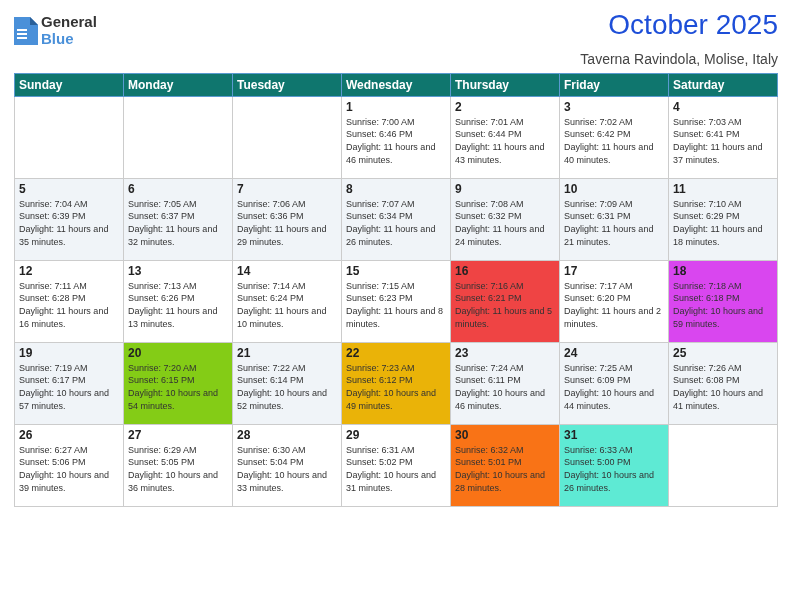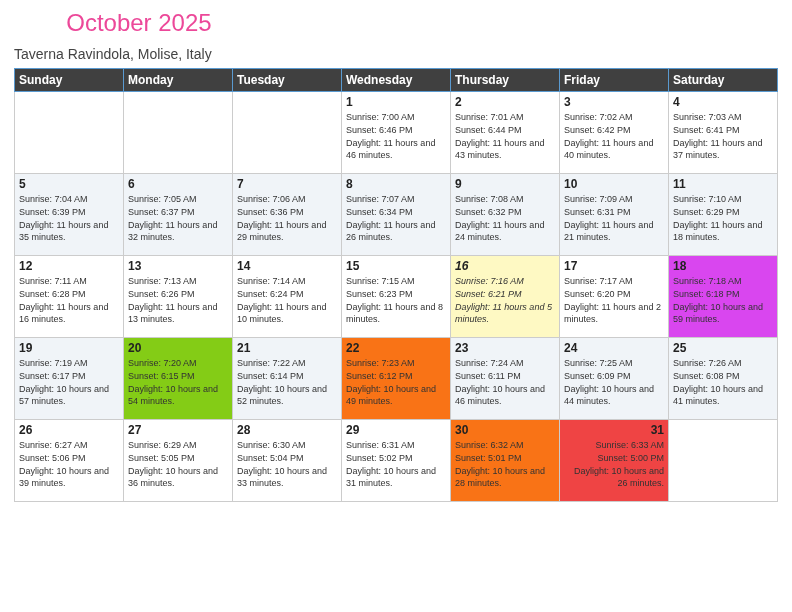--- a/index.html
+++ b/index.html
@@ -44,37 +44,37 @@
     }
     .logo-icon {
       width: 24px;
       height: 28px;
       margin-right: 3px;
     }
     .title-block {
       text-align: right;
     }
     .month-title {
-      font-size: 24px;
+      font-size: 28px;
       font-weight: 300;
-      color: #ec4899;
+      color: #1d4ed8;
       line-height: 1.1;
     }
     .subtitle {
       font-size: 14px;
       color: #444;
       margin-top: 10px;
     }
     .calendar {
       width: 100%;
       border-collapse: collapse;
       table-layout: fixed;
     }
     .calendar th {
-      background: #404040;
+      background: #0f766e;
       color: #fff;
       font-size: 12px;
       font-weight: bold;
       padding: 4px 4px;
       text-align: left;
       border: 1px solid #5a9ad0;
       margin-left: 32px;
     }
     .calendar td {
       border: 1px solid #ccc;
@@ -102,20 +102,33 @@
     }
     .empty-cell {
       background: #fff !important;
     }
   </style>
 </head>
 <body>
 
 <div class="page">
   <div class="header">
+    <div class="logo">
+      <svg class="logo-icon" viewBox="0 0 24 28" xmlns="http://www.w3.org/2000/svg">
+        <polygon points="0,0 16,0 24,8 24,28 0,28" fill="#4a90d9"></polygon>
+        <polygon points="16,0 24,8 16,8" fill="#2a6099"></polygon>
+        <rect x="3" y="12" width="10" height="2" fill="white"></rect>
+        <rect x="3" y="16" width="10" height="2" fill="white"></rect>
+        <rect x="3" y="20" width="10" height="2" fill="white"></rect>
+      </svg>
+      <div class="logo-text">
+        <span class="logo-general">General</span>
+        <span class="logo-blue">Blue</span>
+      </div>
+    </div>
     <div class="title-block">
       <div class="month-title">October 2025</div>
       <div class="subtitle">Taverna Ravindola, Molise, Italy</div>
     </div>
   </div>
 
   <table class="calendar">
     <thead>
       <tr>
         <th><span>Sunday</span></th>
@@ -189,21 +202,21 @@
             <div class="day-info">Sunrise: 7:13 AM<br>Sunset: 6:26 PM<br>Daylight: 11 hours and 13 minutes.</div>
           </td>
           <td style="background: rgb(255, 255, 255);">
             <span class="day-num">14</span>
             <div class="day-info">Sunrise: 7:14 AM<br>Sunset: 6:24 PM<br>Daylight: 11 hours and 10 minutes.</div>
           </td>
           <td style="background: rgb(255, 255, 255);">
             <span class="day-num">15</span>
             <div class="day-info">Sunrise: 7:15 AM<br>Sunset: 6:23 PM<br>Daylight: 11 hours and 8 minutes.</div>
           </td>
-          <td style="background: #fef9c3; font-style: italic;">
+          <td style="background: #ef4444;">
             <span class="day-num">16</span>
             <div class="day-info">Sunrise: 7:16 AM<br>Sunset: 6:21 PM<br>Daylight: 11 hours and 5 minutes.</div>
           </td>
           <td style="background: rgb(255, 255, 255);">
             <span class="day-num">17</span>
             <div class="day-info">Sunrise: 7:17 AM<br>Sunset: 6:20 PM<br>Daylight: 11 hours and 2 minutes.</div>
           </td>
           <td style="background: #d946ef;">
             <span class="day-num">18</span>
             <div class="day-info">Sunrise: 7:18 AM<br>Sunset: 6:18 PM<br>Daylight: 10 hours and 59 minutes.</div>
@@ -215,21 +228,21 @@
             <div class="day-info">Sunrise: 7:19 AM<br>Sunset: 6:17 PM<br>Daylight: 10 hours and 57 minutes.</div>
           </td>
           <td style="background: #84cc16;">
             <span class="day-num">20</span>
             <div class="day-info">Sunrise: 7:20 AM<br>Sunset: 6:15 PM<br>Daylight: 10 hours and 54 minutes.</div>
           </td>
           <td style="background: rgb(240, 244, 248);">
             <span class="day-num">21</span>
             <div class="day-info">Sunrise: 7:22 AM<br>Sunset: 6:14 PM<br>Daylight: 10 hours and 52 minutes.</div>
           </td>
-          <td style="background: #f97316;">
+          <td style="background: #eab308;">
             <span class="day-num">22</span>
             <div class="day-info">Sunrise: 7:23 AM<br>Sunset: 6:12 PM<br>Daylight: 10 hours and 49 minutes.</div>
           </td>
           <td style="background: rgb(240, 244, 248);">
             <span class="day-num">23</span>
             <div class="day-info">Sunrise: 7:24 AM<br>Sunset: 6:11 PM<br>Daylight: 10 hours and 46 minutes.</div>
           </td>
           <td style="background: rgb(240, 244, 248);">
             <span class="day-num">24</span>
             <div class="day-info">Sunrise: 7:25 AM<br>Sunset: 6:09 PM<br>Daylight: 10 hours and 44 minutes.</div>
@@ -253,21 +266,21 @@
             <div class="day-info">Sunrise: 6:30 AM<br>Sunset: 5:04 PM<br>Daylight: 10 hours and 33 minutes.</div>
           </td>
           <td style="background: rgb(255, 255, 255);">
             <span class="day-num">29</span>
             <div class="day-info">Sunrise: 6:31 AM<br>Sunset: 5:02 PM<br>Daylight: 10 hours and 31 minutes.</div>
           </td>
           <td style="background: #f97316;">
             <span class="day-num">30</span>
             <div class="day-info">Sunrise: 6:32 AM<br>Sunset: 5:01 PM<br>Daylight: 10 hours and 28 minutes.</div>
           </td>
-          <td style="background: #ef4444; text-align: right;">
+          <td style="background: #5eead4;">
             <span class="day-num">31</span>
             <div class="day-info">Sunrise: 6:33 AM<br>Sunset: 5:00 PM<br>Daylight: 10 hours and 26 minutes.</div>
           </td>
           <td class="empty-cell" style="background: rgb(255, 255, 255);"></td>
         </tr>
       </tbody>
   </table>
 </div>
 
 </body></html>

